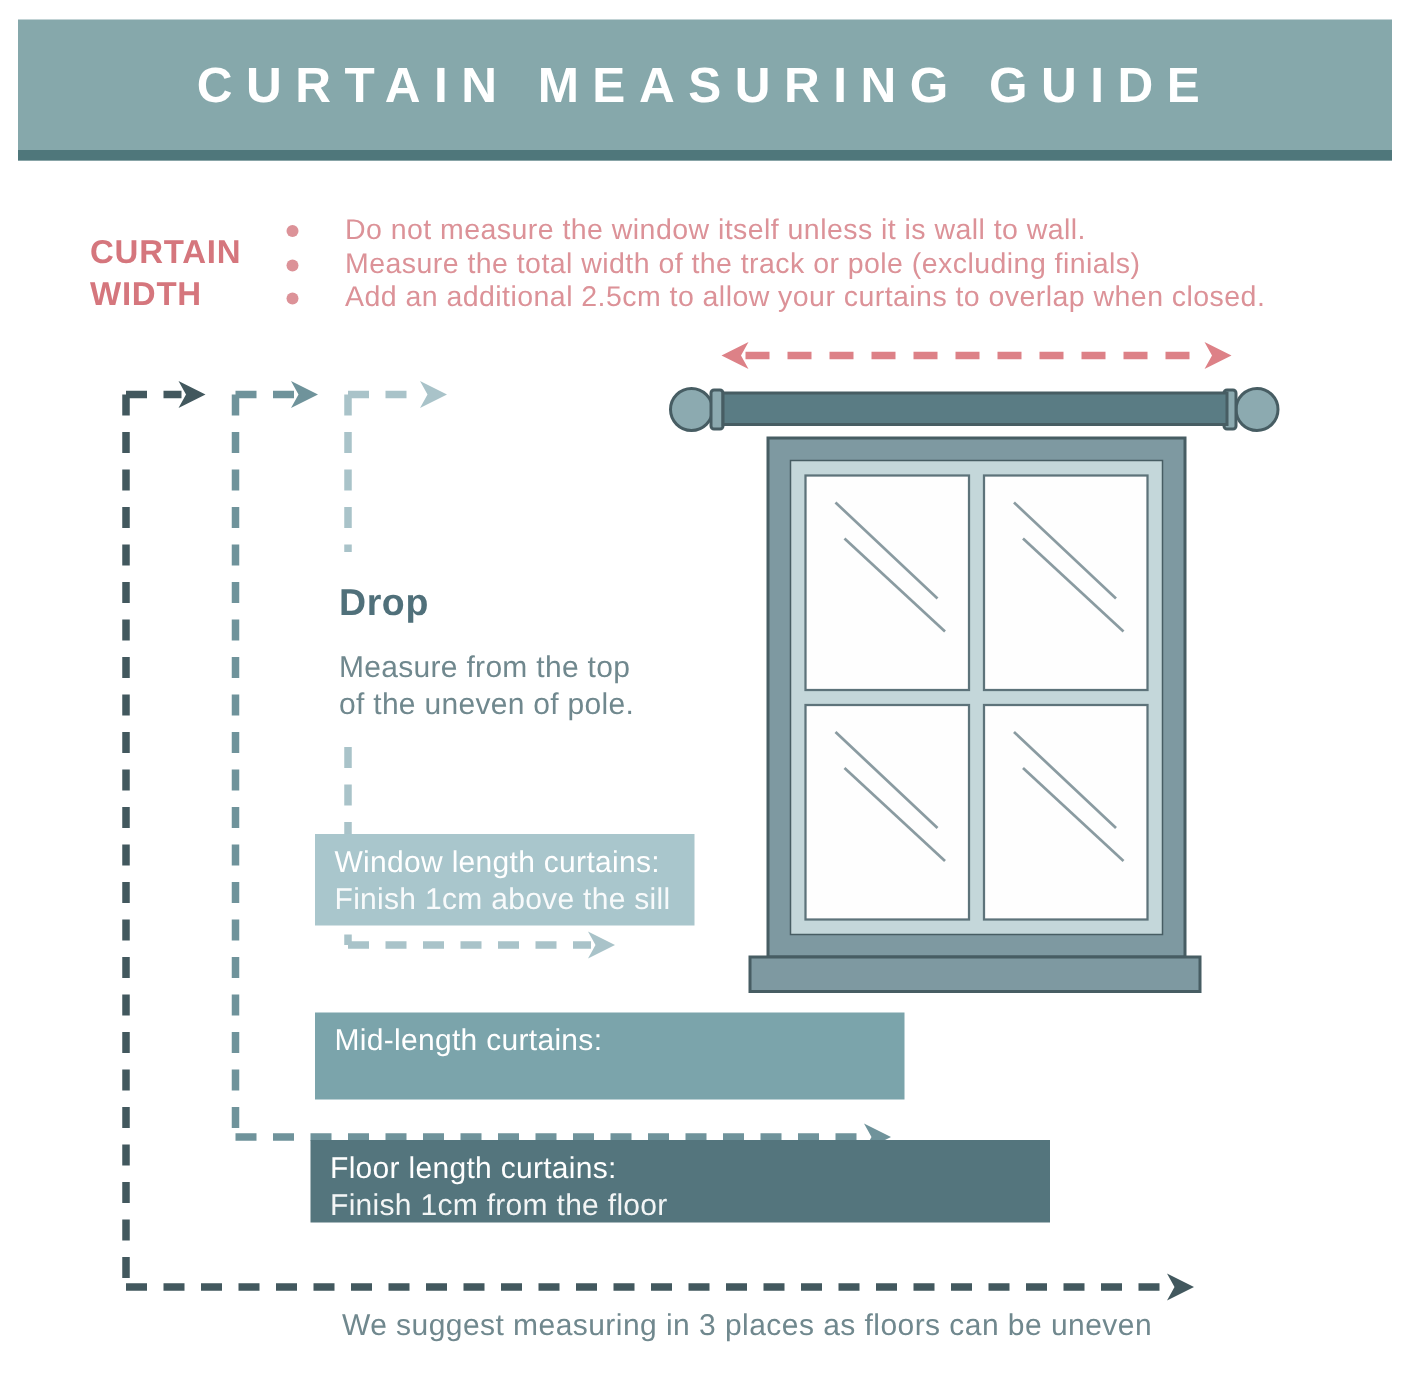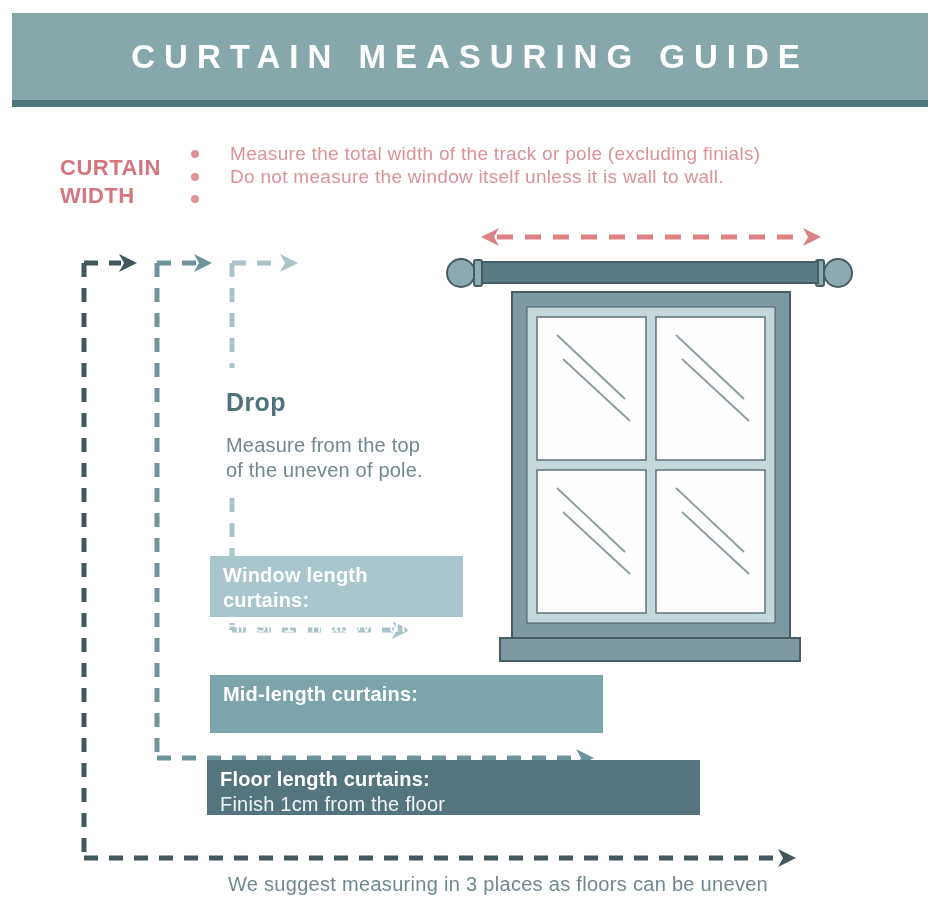--- a/index.html
+++ b/index.html
@@ -50,21 +50,21 @@
   .drop-block p {
     margin:0; color:var(--body_text); font-size:20px; line-height:25px;
     letter-spacing:0.2px; width:205px;
   }
 
   
   .len-box {
     position:absolute; box-sizing:border-box; color:var(--box_text);
     padding:7px 10px 0 13px; letter-spacing:0.2px;
   }
-  .len-box .len-title { font-size:20px; font-weight:bold; line-height:25px; }
+  .len-box .len-title { font-size:20px; font-weight:normal; line-height:25px; }
   .len-box .len-sub   { font-size:20px; line-height:25px; opacity:0.93; }
   .box-window { left:210px; top:556px; width:253px; height:61px; background:var(--box_light); }
   .box-mid    { left:210px; top:675px; width:393px; height:58px; background:var(--box_mid); }
   .box-floor  { left:207px; top:760px; width:493px; height:55px; background:var(--box_dark); }
 
   
   .footer-note {
     position:absolute; left:0; top:873px; width:940px; text-align:center;
     color:var(--body_text); font-size:20px; letter-spacing:0.3px;padding-left:28px;
   }
@@ -159,28 +159,29 @@
 </header>
 
 <div class="cw-label">
   <div>CURTAIN</div>
   <div>WIDTH</div>
 </div>
 
 <ul class="cw-bullets">
   <li>
     <span class="dot"></span>
+    <span>Do not measure the window itself unless it is wall to wall.</span>
+  </li>
+  <li>
+    <span class="dot"></span>
     <span>Measure the total width of the track or pole (excluding finials)</span>
   </li>
   <li>
     <span class="dot"></span>
-    <span>Do not measure the window itself unless it is wall to wall.</span>
-  </li>
-  <li>
-    <span class="dot"></span>
+    <span>Add an additional 2.5cm to allow your curtains to overlap when closed.</span>
   </li>
 </ul>
 
 <div class="drop-block">
   <h2>Drop</h2>
   <p>Measure from the top of the uneven of pole.</p>
 </div>
 
 <div class="len-box box-window">
   <div class="len-title">Window length curtains:</div>

